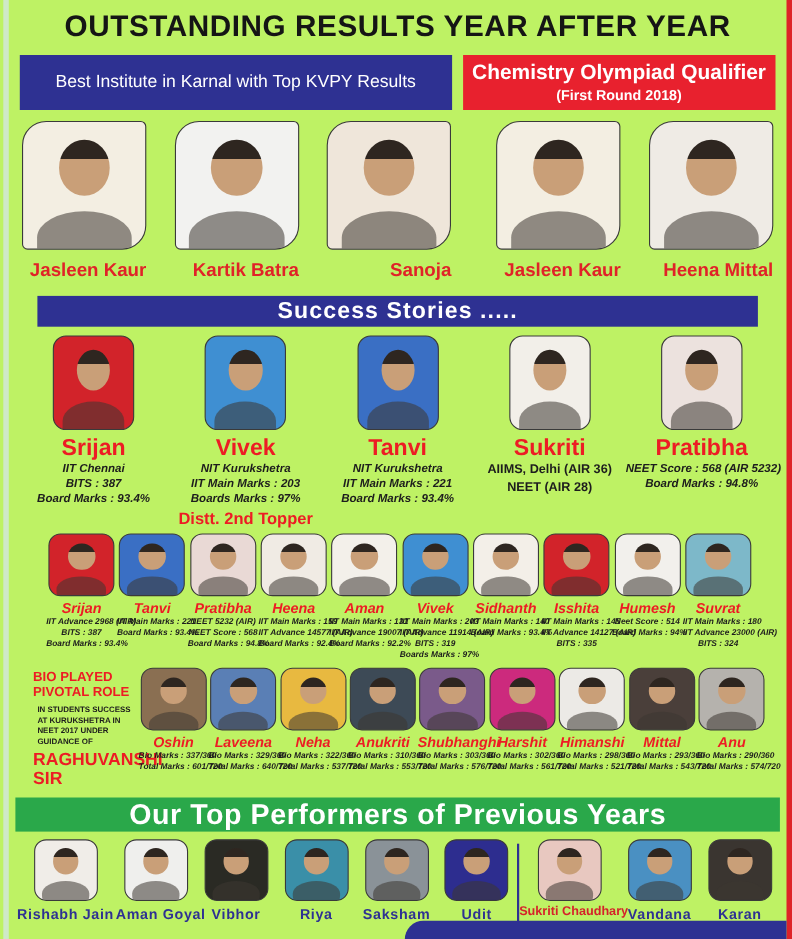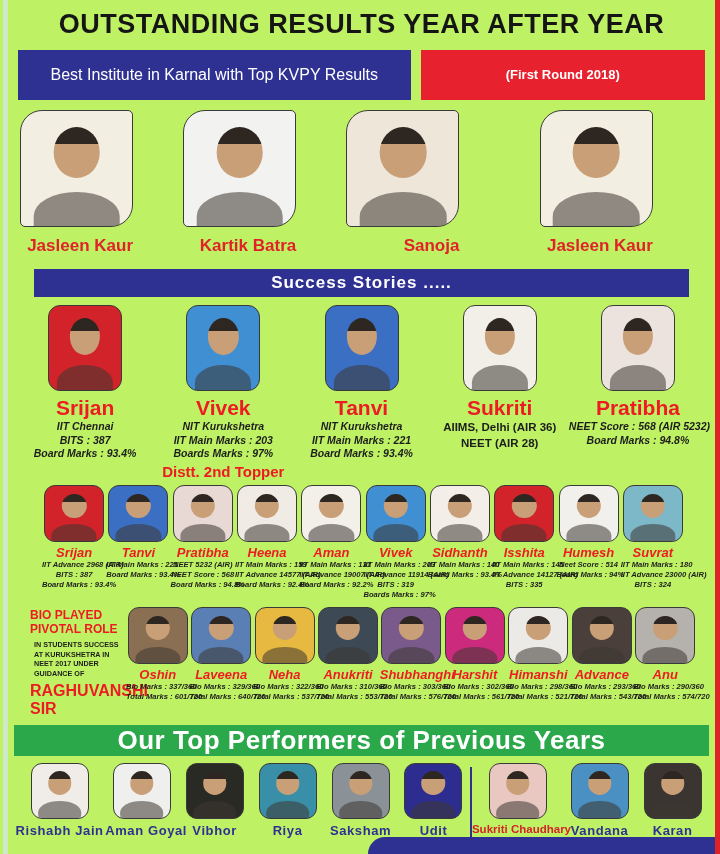--- a/index.html
+++ b/index.html
@@ -23,21 +23,21 @@
     border-radius:50% 50% 10px 10px;background:rgba(60,55,50,.55);}
 
   
   .qual-row{display:flex;margin:10px 8px 0;}
   .qual{width:113px;text-align:right;}
   .qgap{flex:1;}
   .qual .photo{width:111px;height:115px;border-radius:22px 5px 22px 5px;}
   .qual .name{color:#e02328;font-weight:bold;font-size:17px;margin-top:9px;}
 
   
-  .sec-banner{background:#2e3192;color:#fff;text-align:center;font-weight:bold;margin:13px 22px 0;height:28px;line-height:28px;font-size:17px;letter-spacing:1px;}
+  .sec-banner{background:#2e3192;color:#fff;text-align:center;font-weight:bold;margin:13px 22px 0;height:28px;line-height:28px;font-size:21px;letter-spacing:1px;}
   .green-banner{background:#2aa84a;color:#fff;text-align:center;font-weight:bold;margin:8px 22px 0;height:31px;line-height:31px;font-size:24px;letter-spacing:.5px;}
   .green-banner.big{margin:6px 2px 0;font-size:26px;}
 
   
   .succ-row{display:flex;margin:8px 4px 0;}
   .succ{flex:1;text-align:center;min-width:0;}
   .succ .photo{width:72px;height:84px;border-radius:12px;}
   .succ .name{color:#ed1c24;font-weight:bold;font-size:21px;margin-top:5px;}
   .succ .sline{font-size:10.5px;font-weight:bold;font-style:italic;color:#1d1d1d;line-height:1.3;white-space:nowrap;}
   .succ.plain .sline{font-style:normal;font-size:11.5px;line-height:1.35;}
@@ -74,20 +74,21 @@
   <div class="stripe-left"></div>
   <div class="stripe-right"></div>
 
   <div class="content">
 
     <div class="title">OUTSTANDING RESULTS YEAR AFTER YEAR</div>
 
     <div class="banner-row">
       <div class="banner-kvpy">Best Institute in Karnal with Top KVPY Results</div>
       <div class="banner-olym">
+        <div class="t">Chemistry Olympiad Qualifier</div>
         <div class="s">(First Round 2018)</div>
       </div>
     </div>
 
     <div class="qual-row">
       <div class="qual">
         <div class="photo" style="background: rgb(243, 238, 226);">
             <span class="head"></span>
             <span class="torso"></span>
           </div>
@@ -111,20 +112,27 @@
       </div>
       <div class="qgap" style="flex:1.6;"></div>
       <div class="qual">
         <div class="photo" style="background: rgb(243, 238, 226);">
             <span class="head"></span>
             <span class="torso"></span>
           </div>
         <div class="name">Jasleen Kaur</div>
       </div>
       <div class="qgap"></div>
+      <div class="qual">
+        <div class="photo" style="background: rgb(239, 235, 229);">
+            <span class="head"></span>
+            <span class="torso"></span>
+          </div>
+        <div class="name">Heena Mittal</div>
+      </div>
     </div>
 
     <div class="sec-banner">Success Stories .....</div>
 
     <div class="succ-row">
       <div class="succ">
         <div class="photo" style="background: rgb(210, 35, 42);">
             <span class="head"></span>
             <span class="torso"></span>
           </div>
@@ -343,21 +351,21 @@
           </div>
         <div class="name">Himanshi</div>
         <div class="sline">Bio Marks : 298/360</div>
         <div class="sline">Total Marks : 521/720</div>
       </div>
       <div class="trc">
         <div class="photo" style="background: rgb(74, 63, 58);">
             <span class="head"></span>
             <span class="torso"></span>
           </div>
-        <div class="name">Advance</div>
+        <div class="name">Mittal</div>
         <div class="sline">Bio Marks : 293/360</div>
         <div class="sline">Total Marks : 543/720</div>
       </div>
       <div class="trc">
         <div class="photo" style="background: rgb(181, 178, 173);">
             <span class="head"></span>
             <span class="torso"></span>
           </div>
         <div class="name">Anu</div>
         <div class="sline">Bio Marks : 290/360</div>

